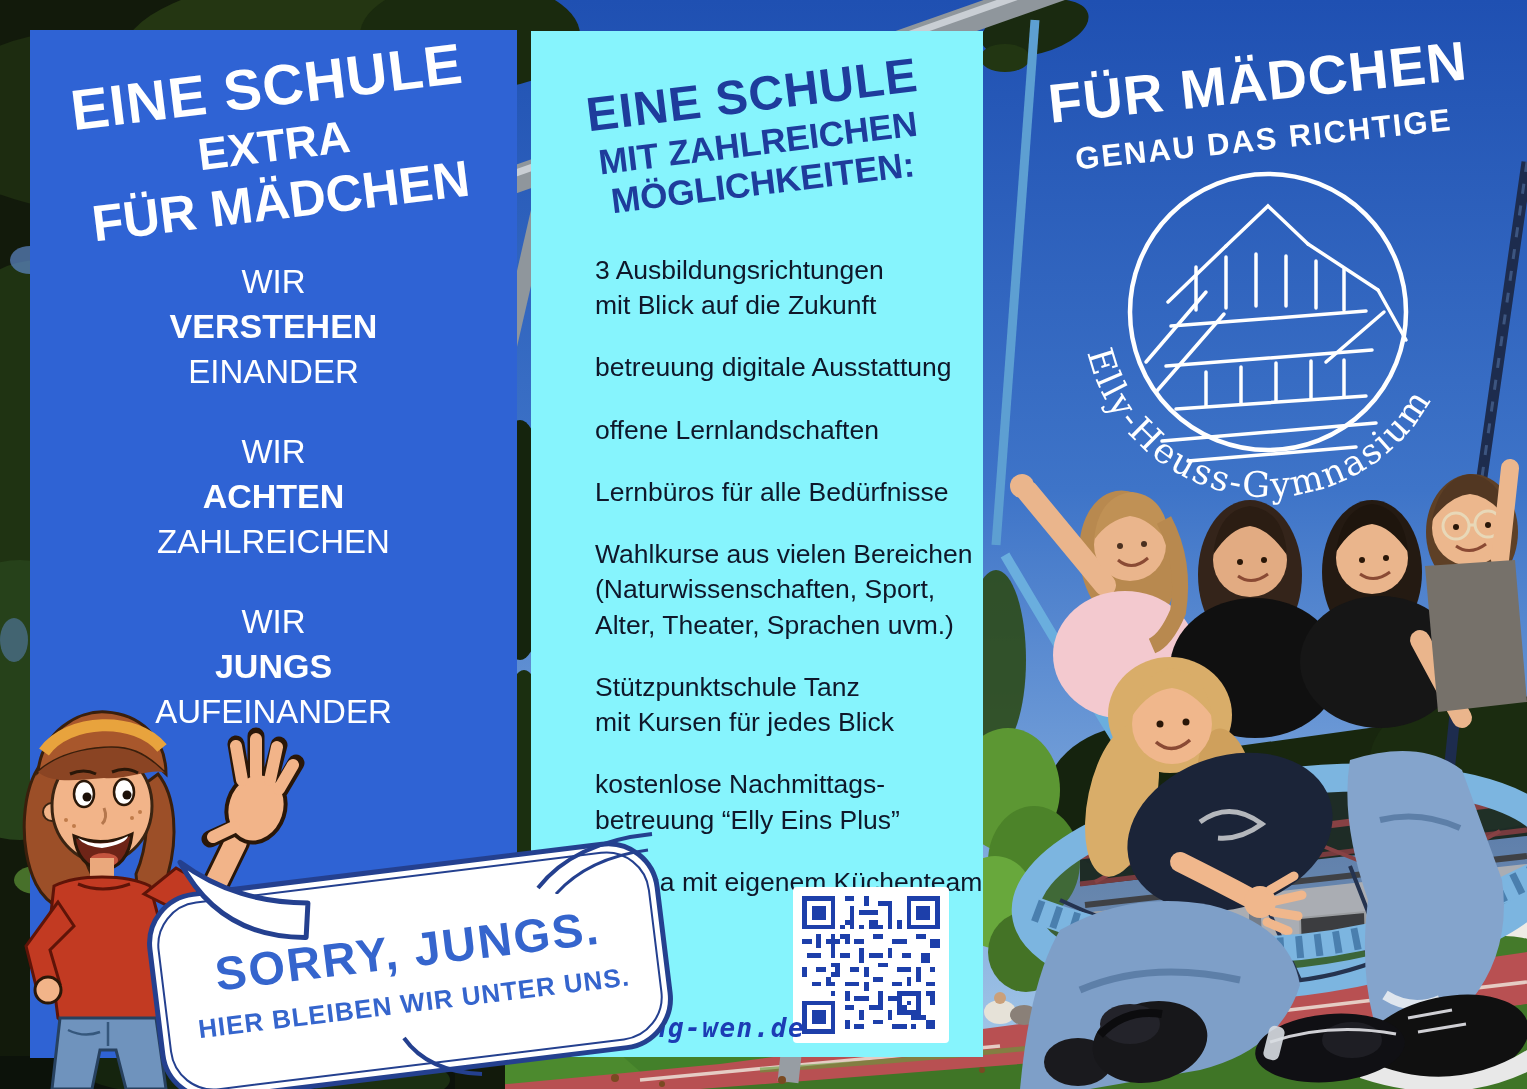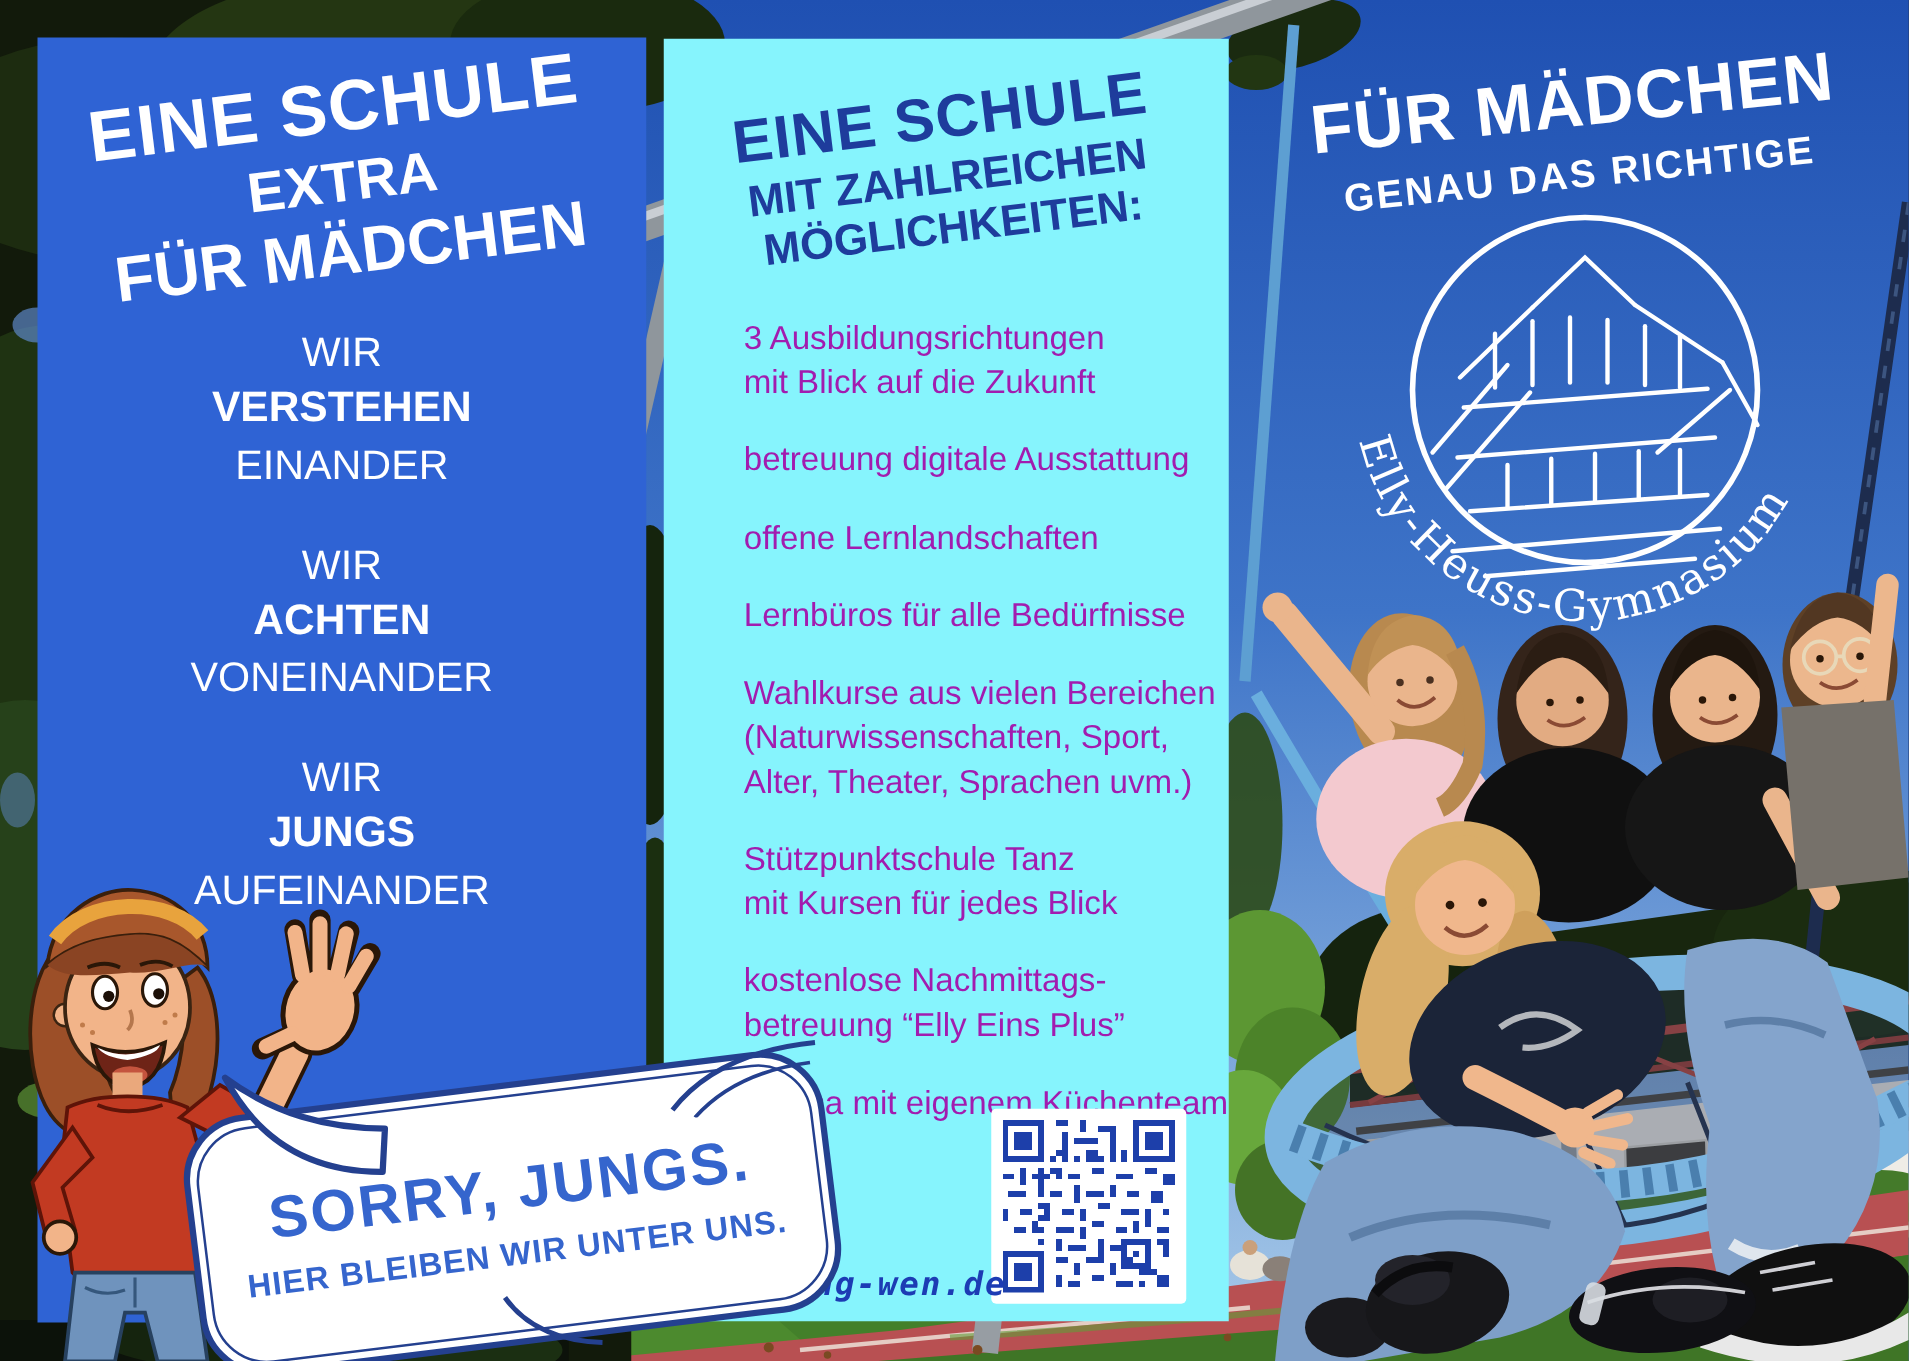--- a/index.html
+++ b/index.html
@@ -19,21 +19,21 @@
   .lp-t3{font-size:51px;margin-top:4px;}
   .pillars{position:absolute;top:214px;left:0;width:100%;text-align:center;color:#fff;margin-top:16px;}
   .pillar{margin-bottom:36px;font-size:33px;line-height:1.34;font-weight:300;}
   .pillar .emph{font-weight:bold;font-size:34px;}
   
   .mp-title{position:absolute;top:36px;left:0;width:100%;text-align:center;
             color:#1e3c9c;font-weight:bold;transform:rotate(-7deg);line-height:1.16;}
   .mp-t1{font-size:48px;letter-spacing:1px;}
   .mp-t2{font-size:35px;}
   .mp-t3{font-size:35px;}
-  .mp-list{position:absolute;left:64px;top:222px;width:400px;color:#a21caf;
+  .mp-list{position:absolute;left:64px;top:222px;width:400px;color:#0f172a;
            font-size:26.5px;line-height:1.33;}
   .mp-item{margin-bottom:27px;white-space:pre-line;}
   .qr-box{position:absolute;left:262px;top:856px;width:156px;height:156px;
           background:#fff;border-radius:4px;}
   .qr-box svg{position:absolute;inset:9px;}
   .website{position:absolute;left:34px;top:982px;font-family:"DejaVu Sans Mono",monospace;
            font-style:italic;font-weight:bold;font-size:26px;color:#1c3cb4;letter-spacing:1.5px;}
   
   .rp-head{position:absolute;left:1005px;top:50px;width:510px;text-align:center;
            color:#fff;font-weight:bold;transform:rotate(-6deg);z-index:1;}
@@ -328,21 +328,21 @@
     </div>
     <div class="pillars">
       <div class="pillar">
         <div>WIR</div>
         <div class="emph">VERSTEHEN</div>
         <div>EINANDER</div>
       </div>
       <div class="pillar">
         <div>WIR</div>
         <div class="emph">ACHTEN</div>
-        <div>VONEINANDER</div>
+        <div>ZAHLREICHEN</div>
       </div>
       <div class="pillar">
         <div>WIR</div>
         <div class="emph">JUNGS</div>
         <div>AUFEINANDER</div>
       </div>
     </div>
   </div>
 
   <div class="mid-panel">

